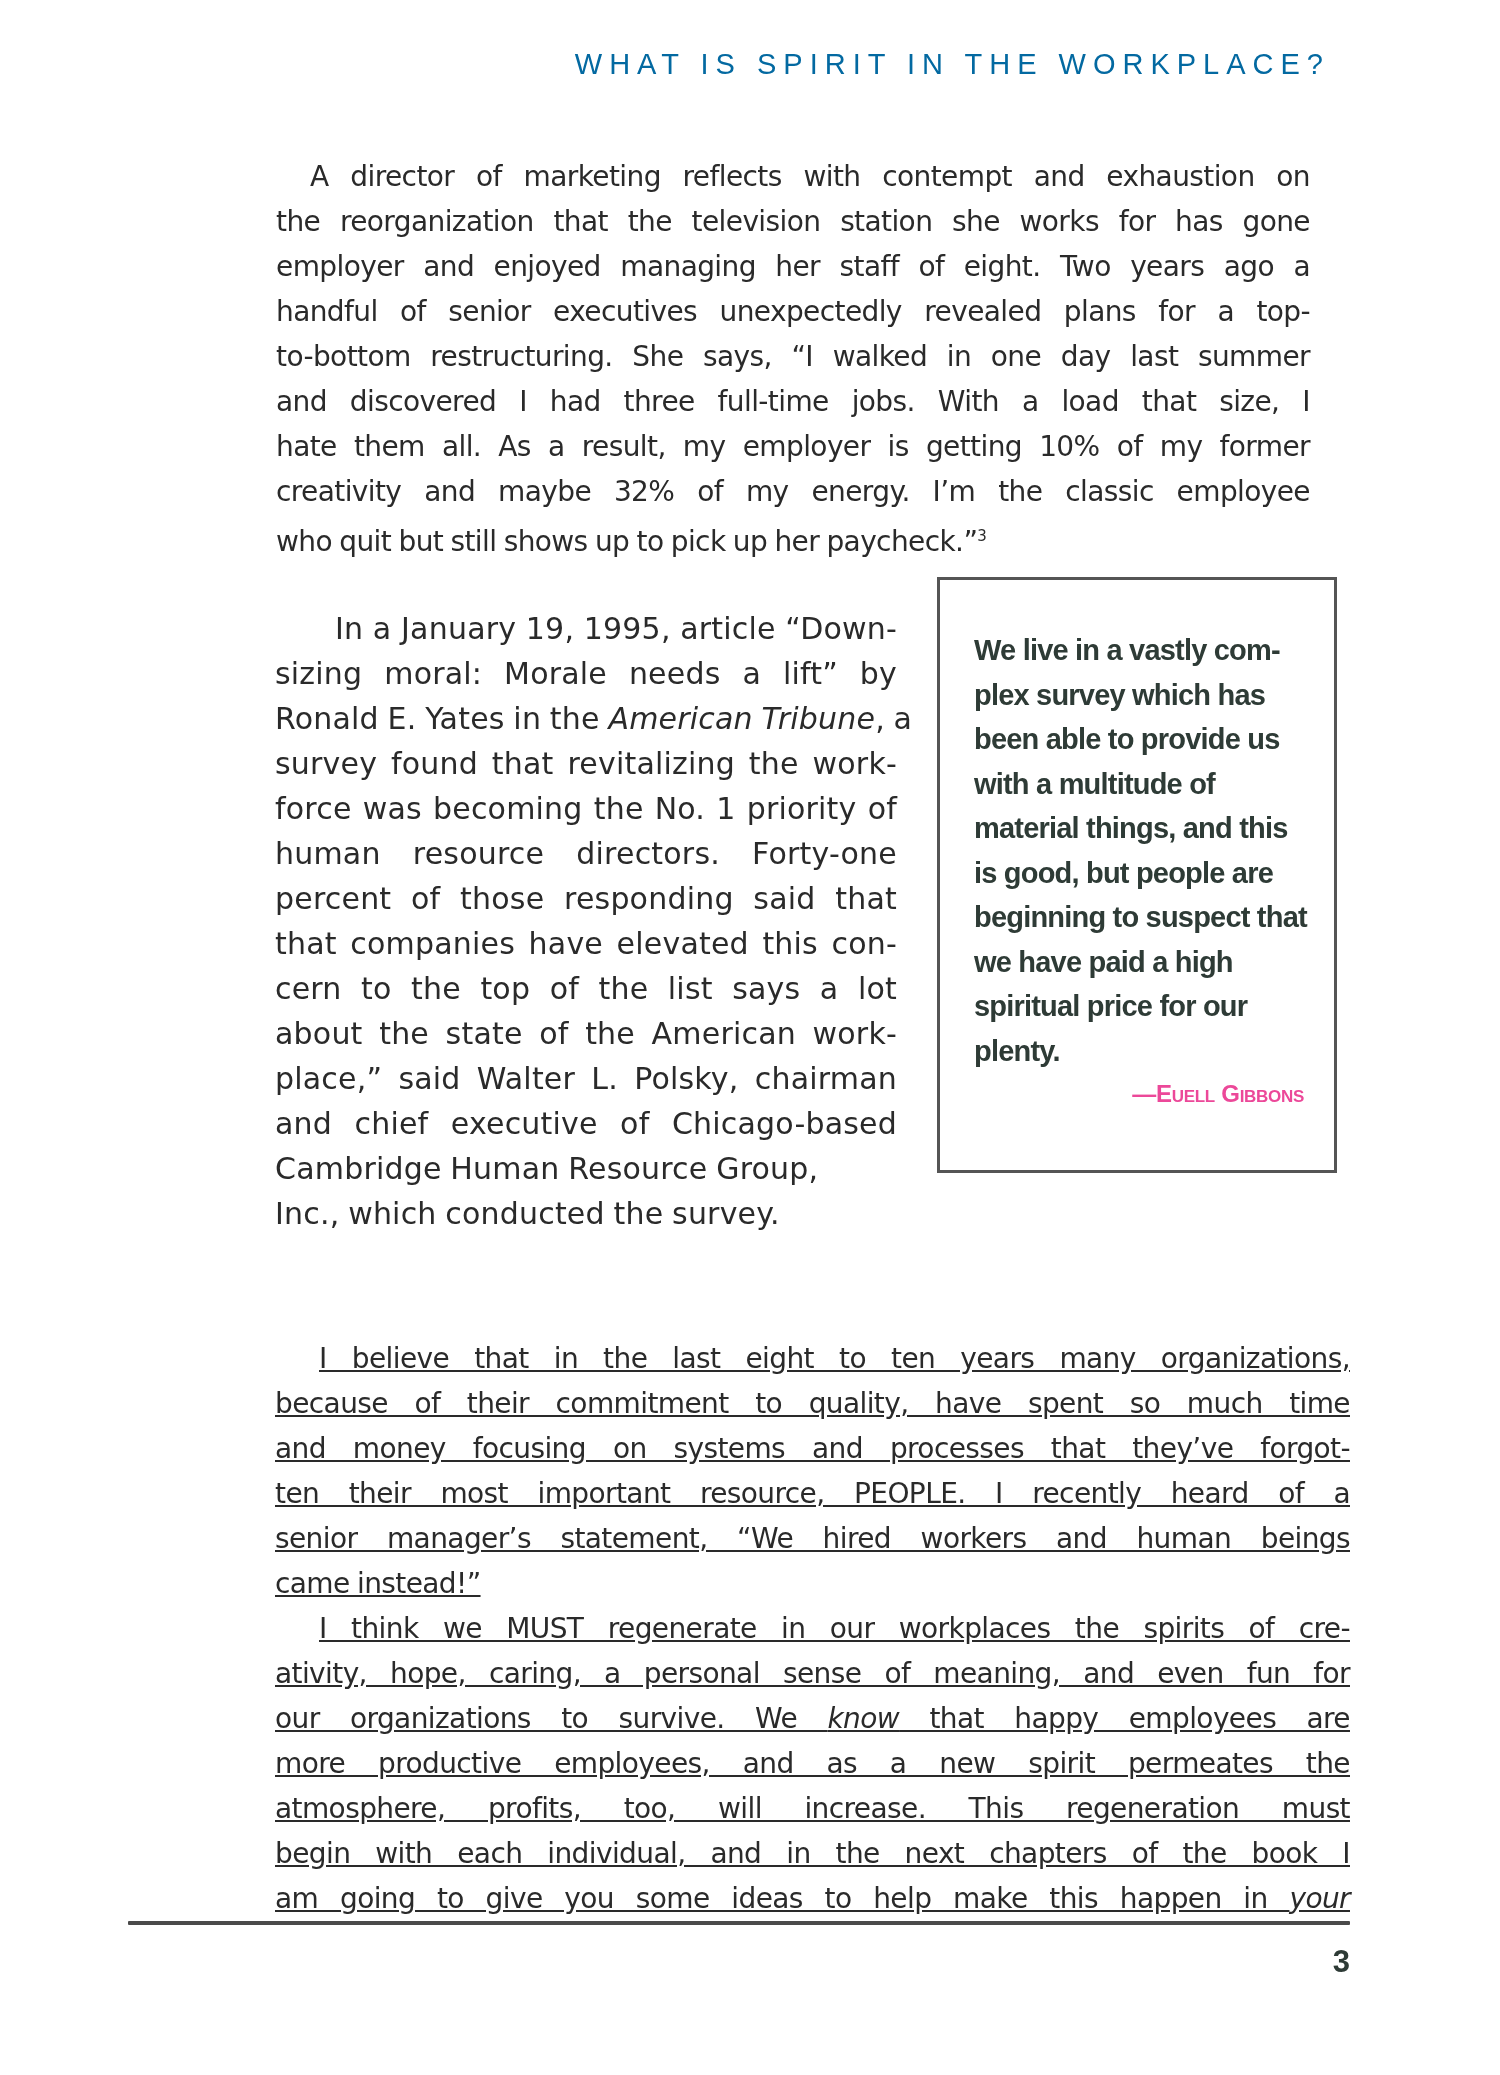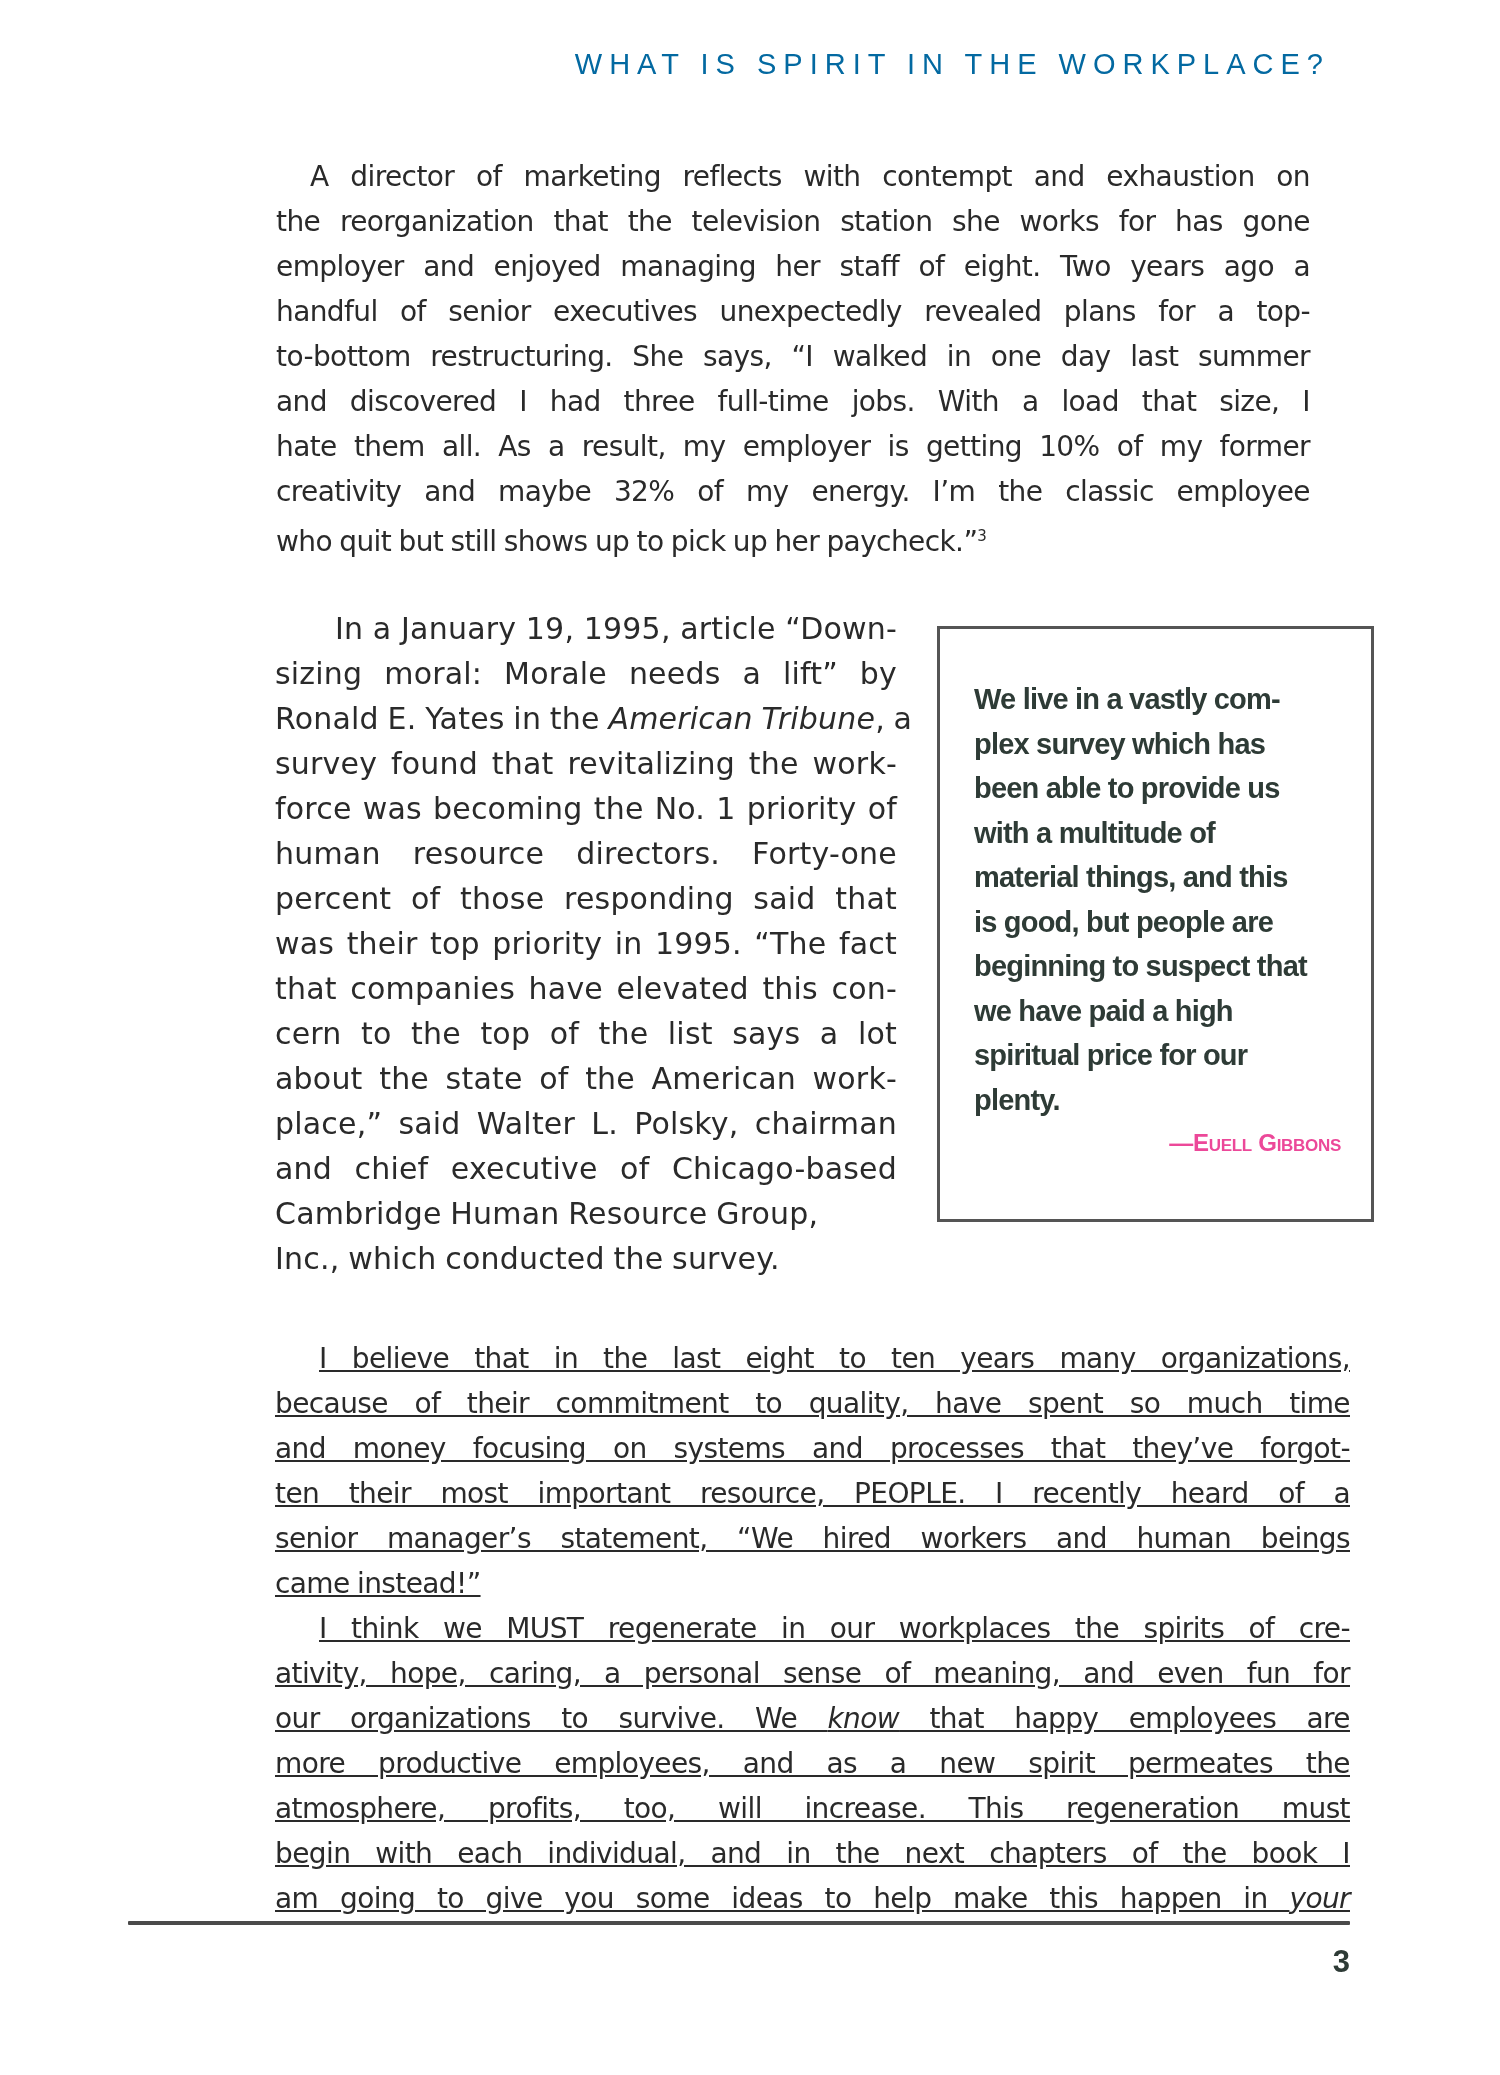--- a/index.html
+++ b/index.html
@@ -23,21 +23,21 @@
 
   .col-left { position: absolute; left: 275px; top: 606px; width: 622px; }
   .col-left .line { display: block; white-space: nowrap; text-align: justify; text-align-last: justify; }
   .col-left .line.last { text-align-last: left; }
 
   .lower { position: absolute; left: 275px; top: 1336px; width: 1075px; text-decoration: underline; }
   .lower .line { display: block; white-space: nowrap; text-align: justify; text-align-last: justify; }
   .lower .line.last { text-align-last: left; }
 
   .sidebar {
-    position: absolute; left: 937px; top: 626px; width: 437px; height: 596px;
+    position: absolute; left: 937px; top: 577px; width: 400px; height: 596px;
     border: 3px solid #555; box-sizing: border-box;
   }
   .sidebar-quote {
     position: absolute; left: 34px; top: 48px; width: 340px;
     font-family: "Liberation Sans", sans-serif; font-weight: bold; font-size: 29px;
     line-height: 44.5px; color: #2e3b36; letter-spacing: -0.8px;
   }
   .sidebar-quote .line { display: block; white-space: nowrap; }
   .sidebar-attr {
     position: absolute; right: 30px; top: 500px;
@@ -76,21 +76,20 @@
   </div>
 
   <div class="col-left body-text" style="font-size:30px;letter-spacing:0.2px;">
     <span class="line" style="padding-left:60px">In a January 19, 1995, article “Down-</span>
     <span class="line">sizing moral: Morale needs a lift” by</span>
     <span class="line"><span>Ronald E. Yates in the </span><em>American Tribune</em><span>, a</span></span>
     <span class="line">survey found that revitalizing the work-</span>
     <span class="line">force was becoming the No. 1 priority of</span>
     <span class="line">human resource directors. Forty-one</span>
     <span class="line">percent of those responding said that</span>
-    <span class="line">was their top priority in 1995. “The fact</span>
     <span class="line">that companies have elevated this con-</span>
     <span class="line">cern to the top of the list says a lot</span>
     <span class="line">about the state of the American work-</span>
     <span class="line">place,” said Walter L. Polsky, chairman</span>
     <span class="line">and chief executive of Chicago-based</span>
     <span class="line" style="text-align-last:left">Cambridge Human Resource Group,</span>
     <span class="line last">Inc., which conducted the survey.</span>
   </div>
 
   <div class="sidebar">

